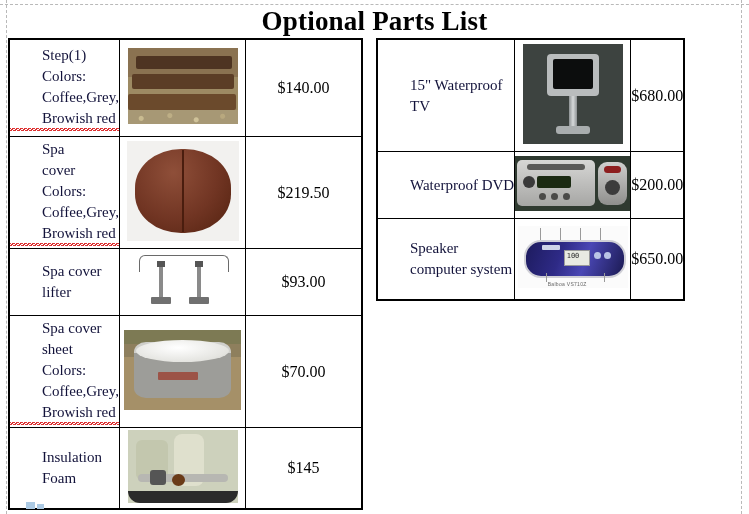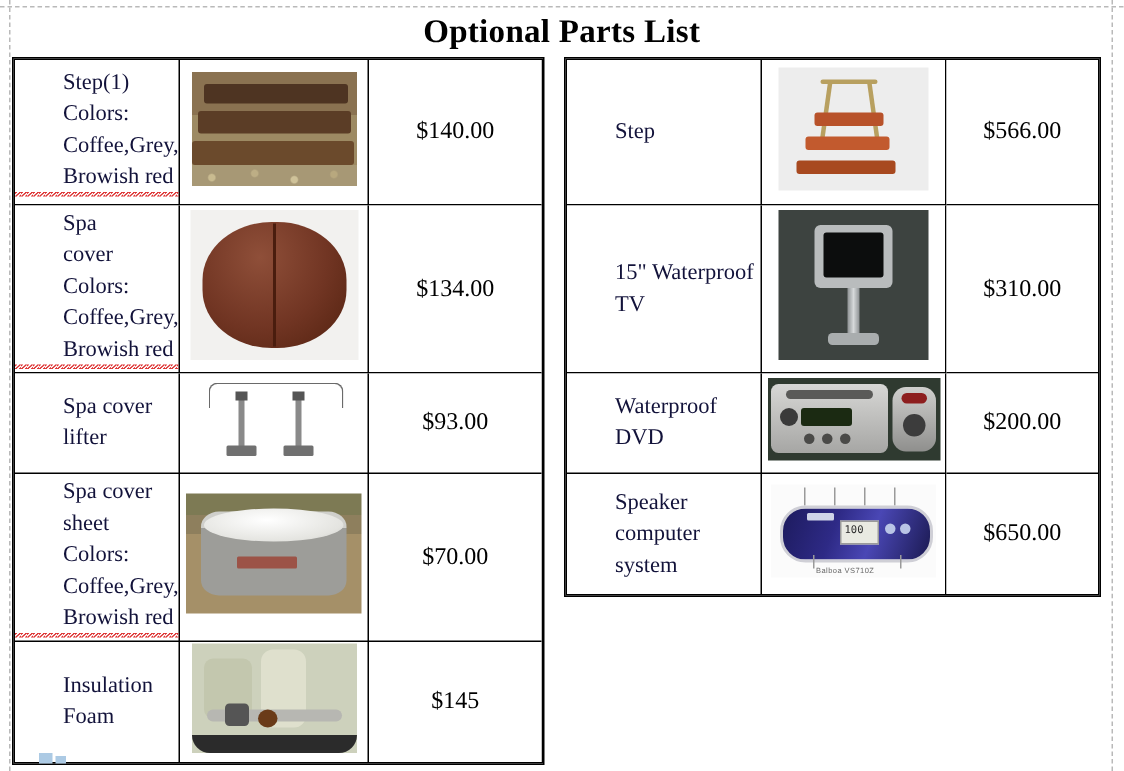--- a/index.html
+++ b/index.html
@@ -14,21 +14,21 @@
   
   .guide{position:absolute;pointer-events:none;}
   .guide-top{left:0;top:4px;width:749px;border-top:1px dashed #b9b9b9;}
   .guide-left{left:6px;top:0;height:514px;border-left:1px dashed #b9b9b9;}
   .guide-right{left:741px;top:0;height:514px;border-left:1px dashed #b9b9b9;}
 
   
   .title{
     position:absolute;left:0;top:8px;width:749px;
     text-align:center;
-    font-size:22px;font-weight:bold;
+    font-size:27px;font-weight:bold;
     letter-spacing:.2px;
     color:#000;
     line-height:26px;
   }
 
   
   .tbl{
     position:absolute;
     border-collapse:separate;
     border-spacing:0;
@@ -217,21 +217,21 @@
 Colors:
 Coffee,Grey,
 Browish red</div>
     </td>
     <td class="c-pic">
       <span class="ph img-cover">
         <i class="dome"></i><i class="seam"></i>
       </span>
     </td>
     <td class="c-price">
-      <span class="pr">$134.00</span>
+      <span class="pr">$219.50</span>
     </td>
   </tr>
 
   <tr>
     <td class="c-name" style="height:66px;">
       <div class="nm">Spa cover
 lifter</div>
     </td>
     <td class="c-pic">
       <span class="ph img-lifter">
@@ -273,46 +273,33 @@
     </td>
     <td class="c-price">
       <span class="pr">$145</span>
     </td>
   </tr>
 </tbody>
   </table>
 
 <table class="tbl" id="tbl-right">
   <tbody>
-      <tr>
-    <td class="c-name" style="width:129px;height:96px;">
-      <div class="nm">Step</div>
-    </td>
-    <td class="c-pic" style="width:122px;">
-      <span class="ph img-step-lad">
-        <i class="rt"></i><i class="r1"></i><i class="r2"></i><i class="s1"></i><i class="s2"></i><i class="s3"></i>
-      </span>
-    </td>
-    <td class="c-price" style="width:101px;">
-      <span class="pr">$566.00</span>
-    </td>
-  </tr>
 
   <tr>
     <td class="c-name" style="height:111px;">
       <div class="nm">15" Waterproof
 TV</div>
     </td>
     <td class="c-pic">
       <span class="ph img-tv">
         <i class="bez"></i><i class="scr"></i><i class="neck"></i><i class="base"></i>
       </span>
     </td>
     <td class="c-price">
-      <span class="pr">$310.00</span>
+      <span class="pr">$680.00</span>
     </td>
   </tr>
 
   <tr>
     <td class="c-name" style="height:66px;">
       <div class="nm">Waterproof DVD</div>
     </td>
     <td class="c-pic">
       <span class="ph img-dvd">
         <i class="body"></i><i class="slot"></i><i class="disp"></i><i class="knob"></i><i class="b1"></i><i class="b2"></i><i class="b3"></i><i class="rem"></i><i class="rtop"></i><i class="rpad"></i>

